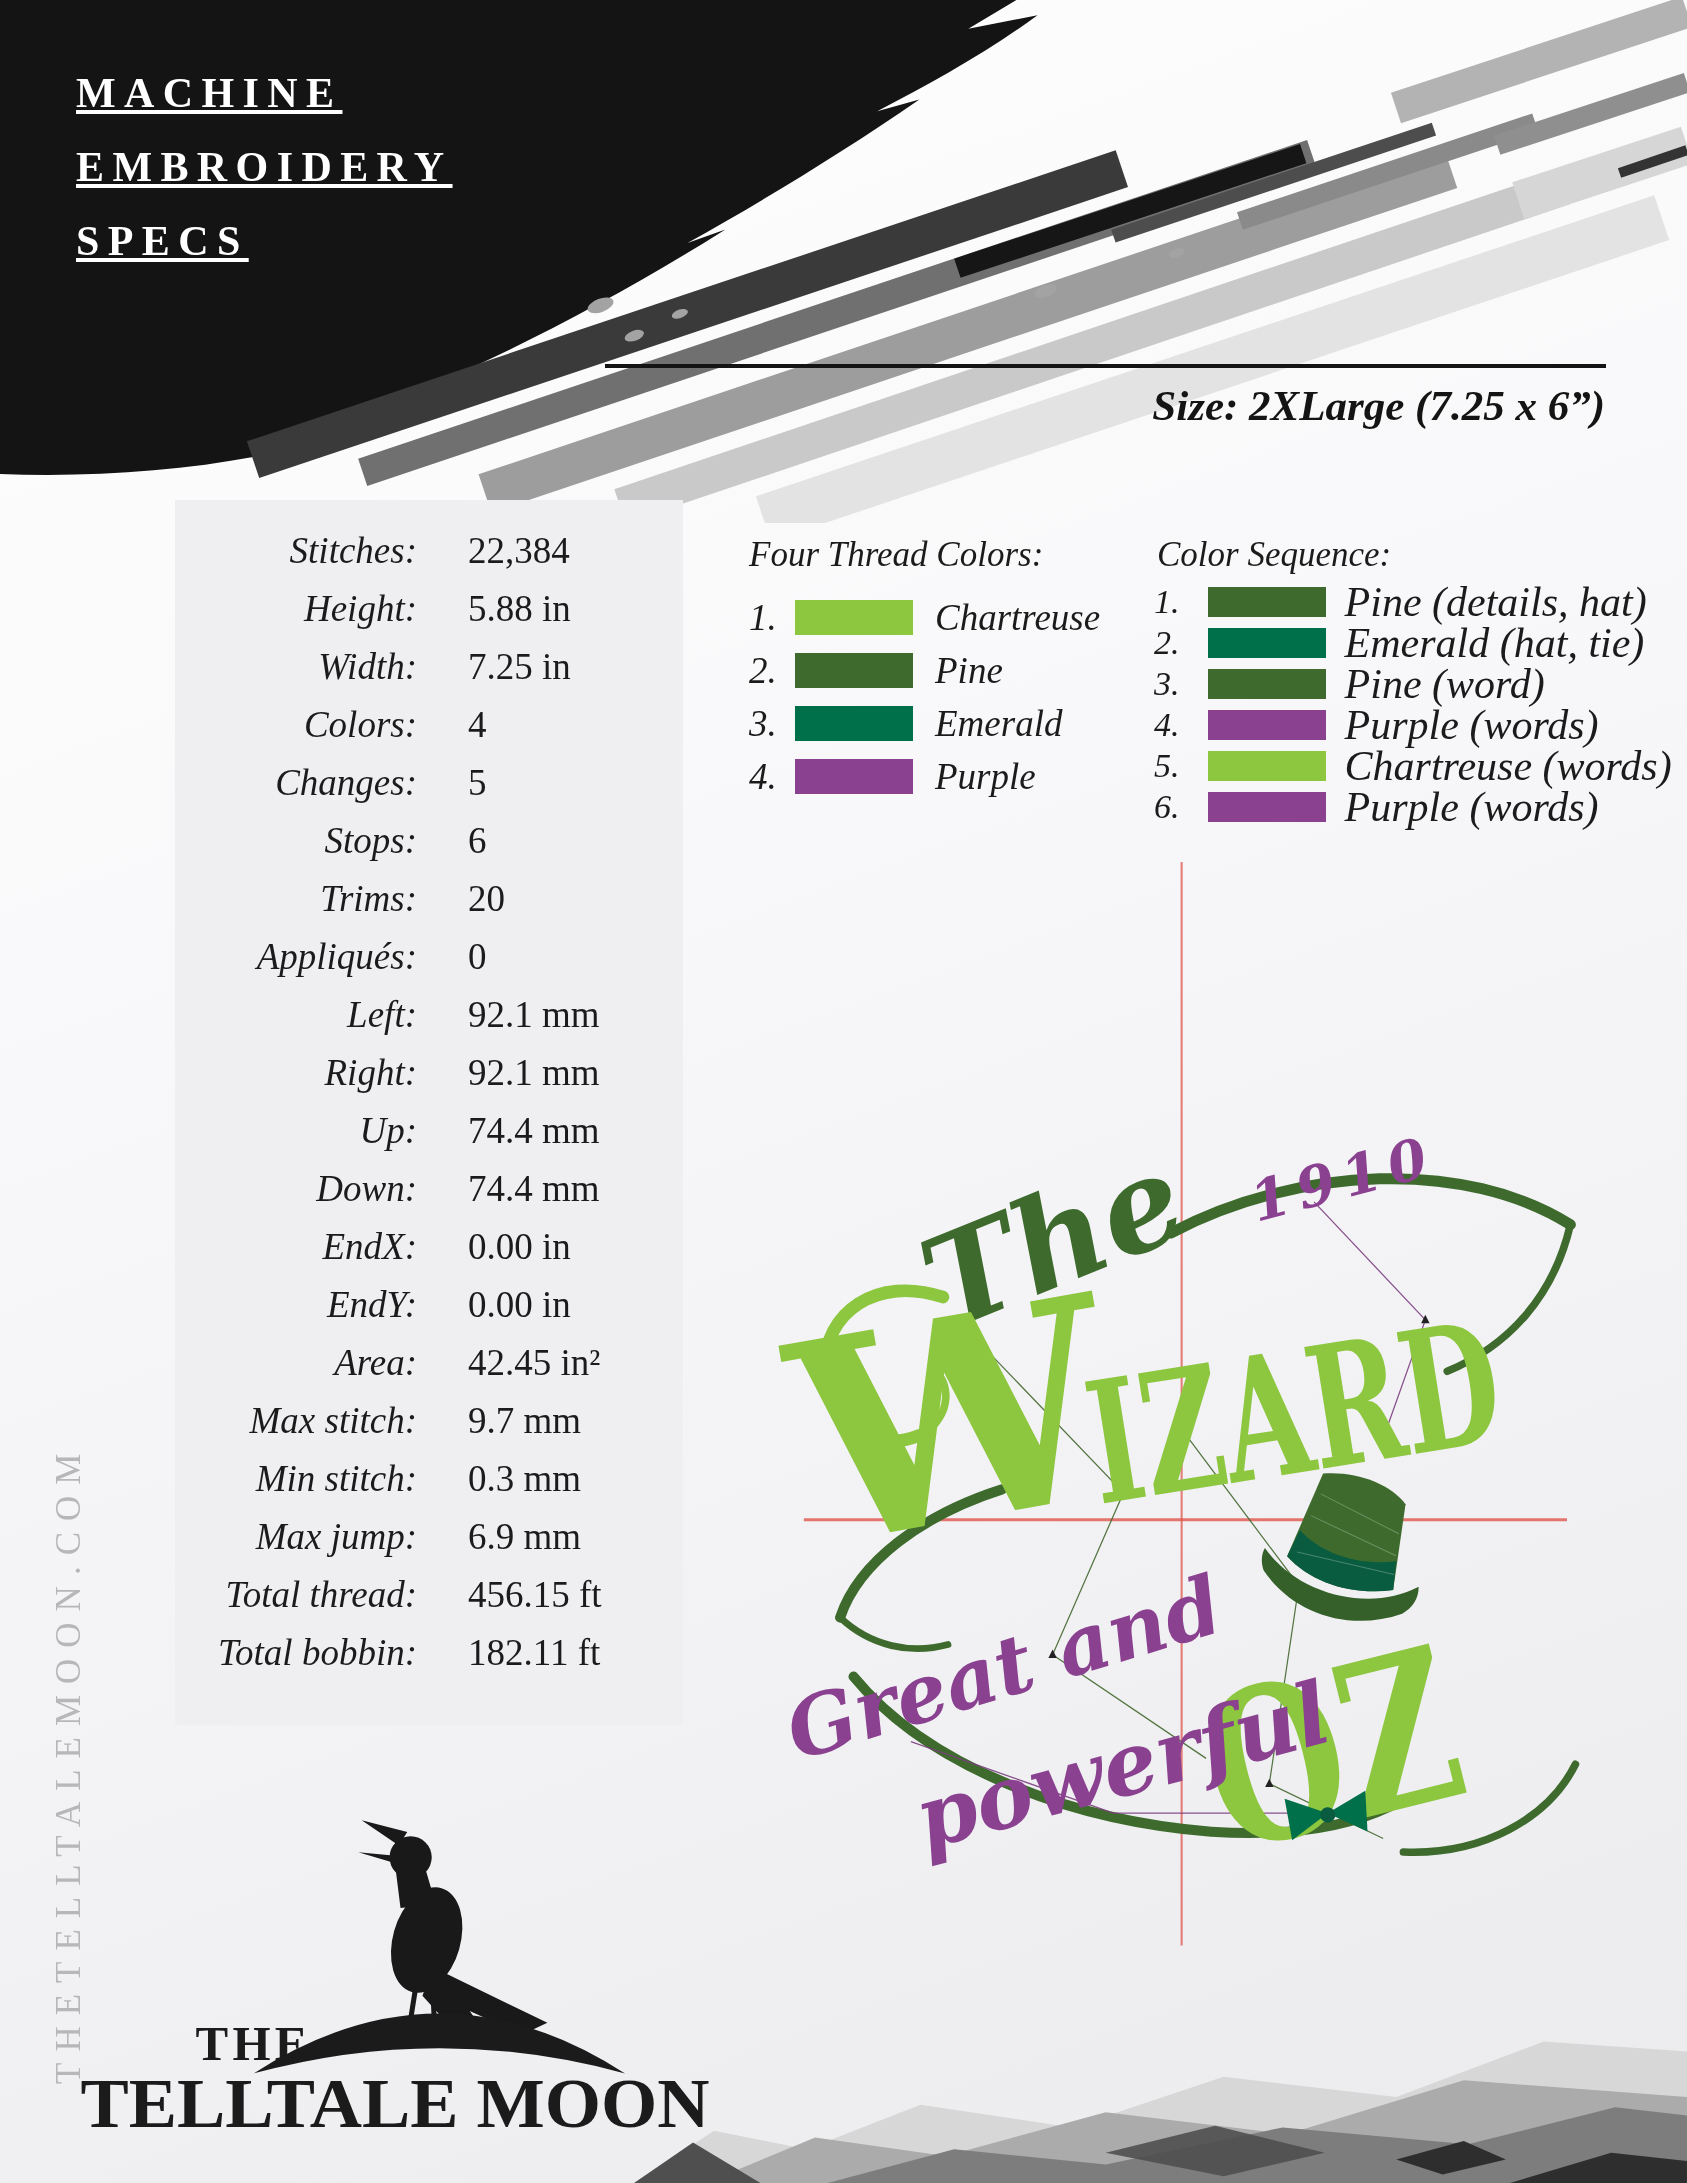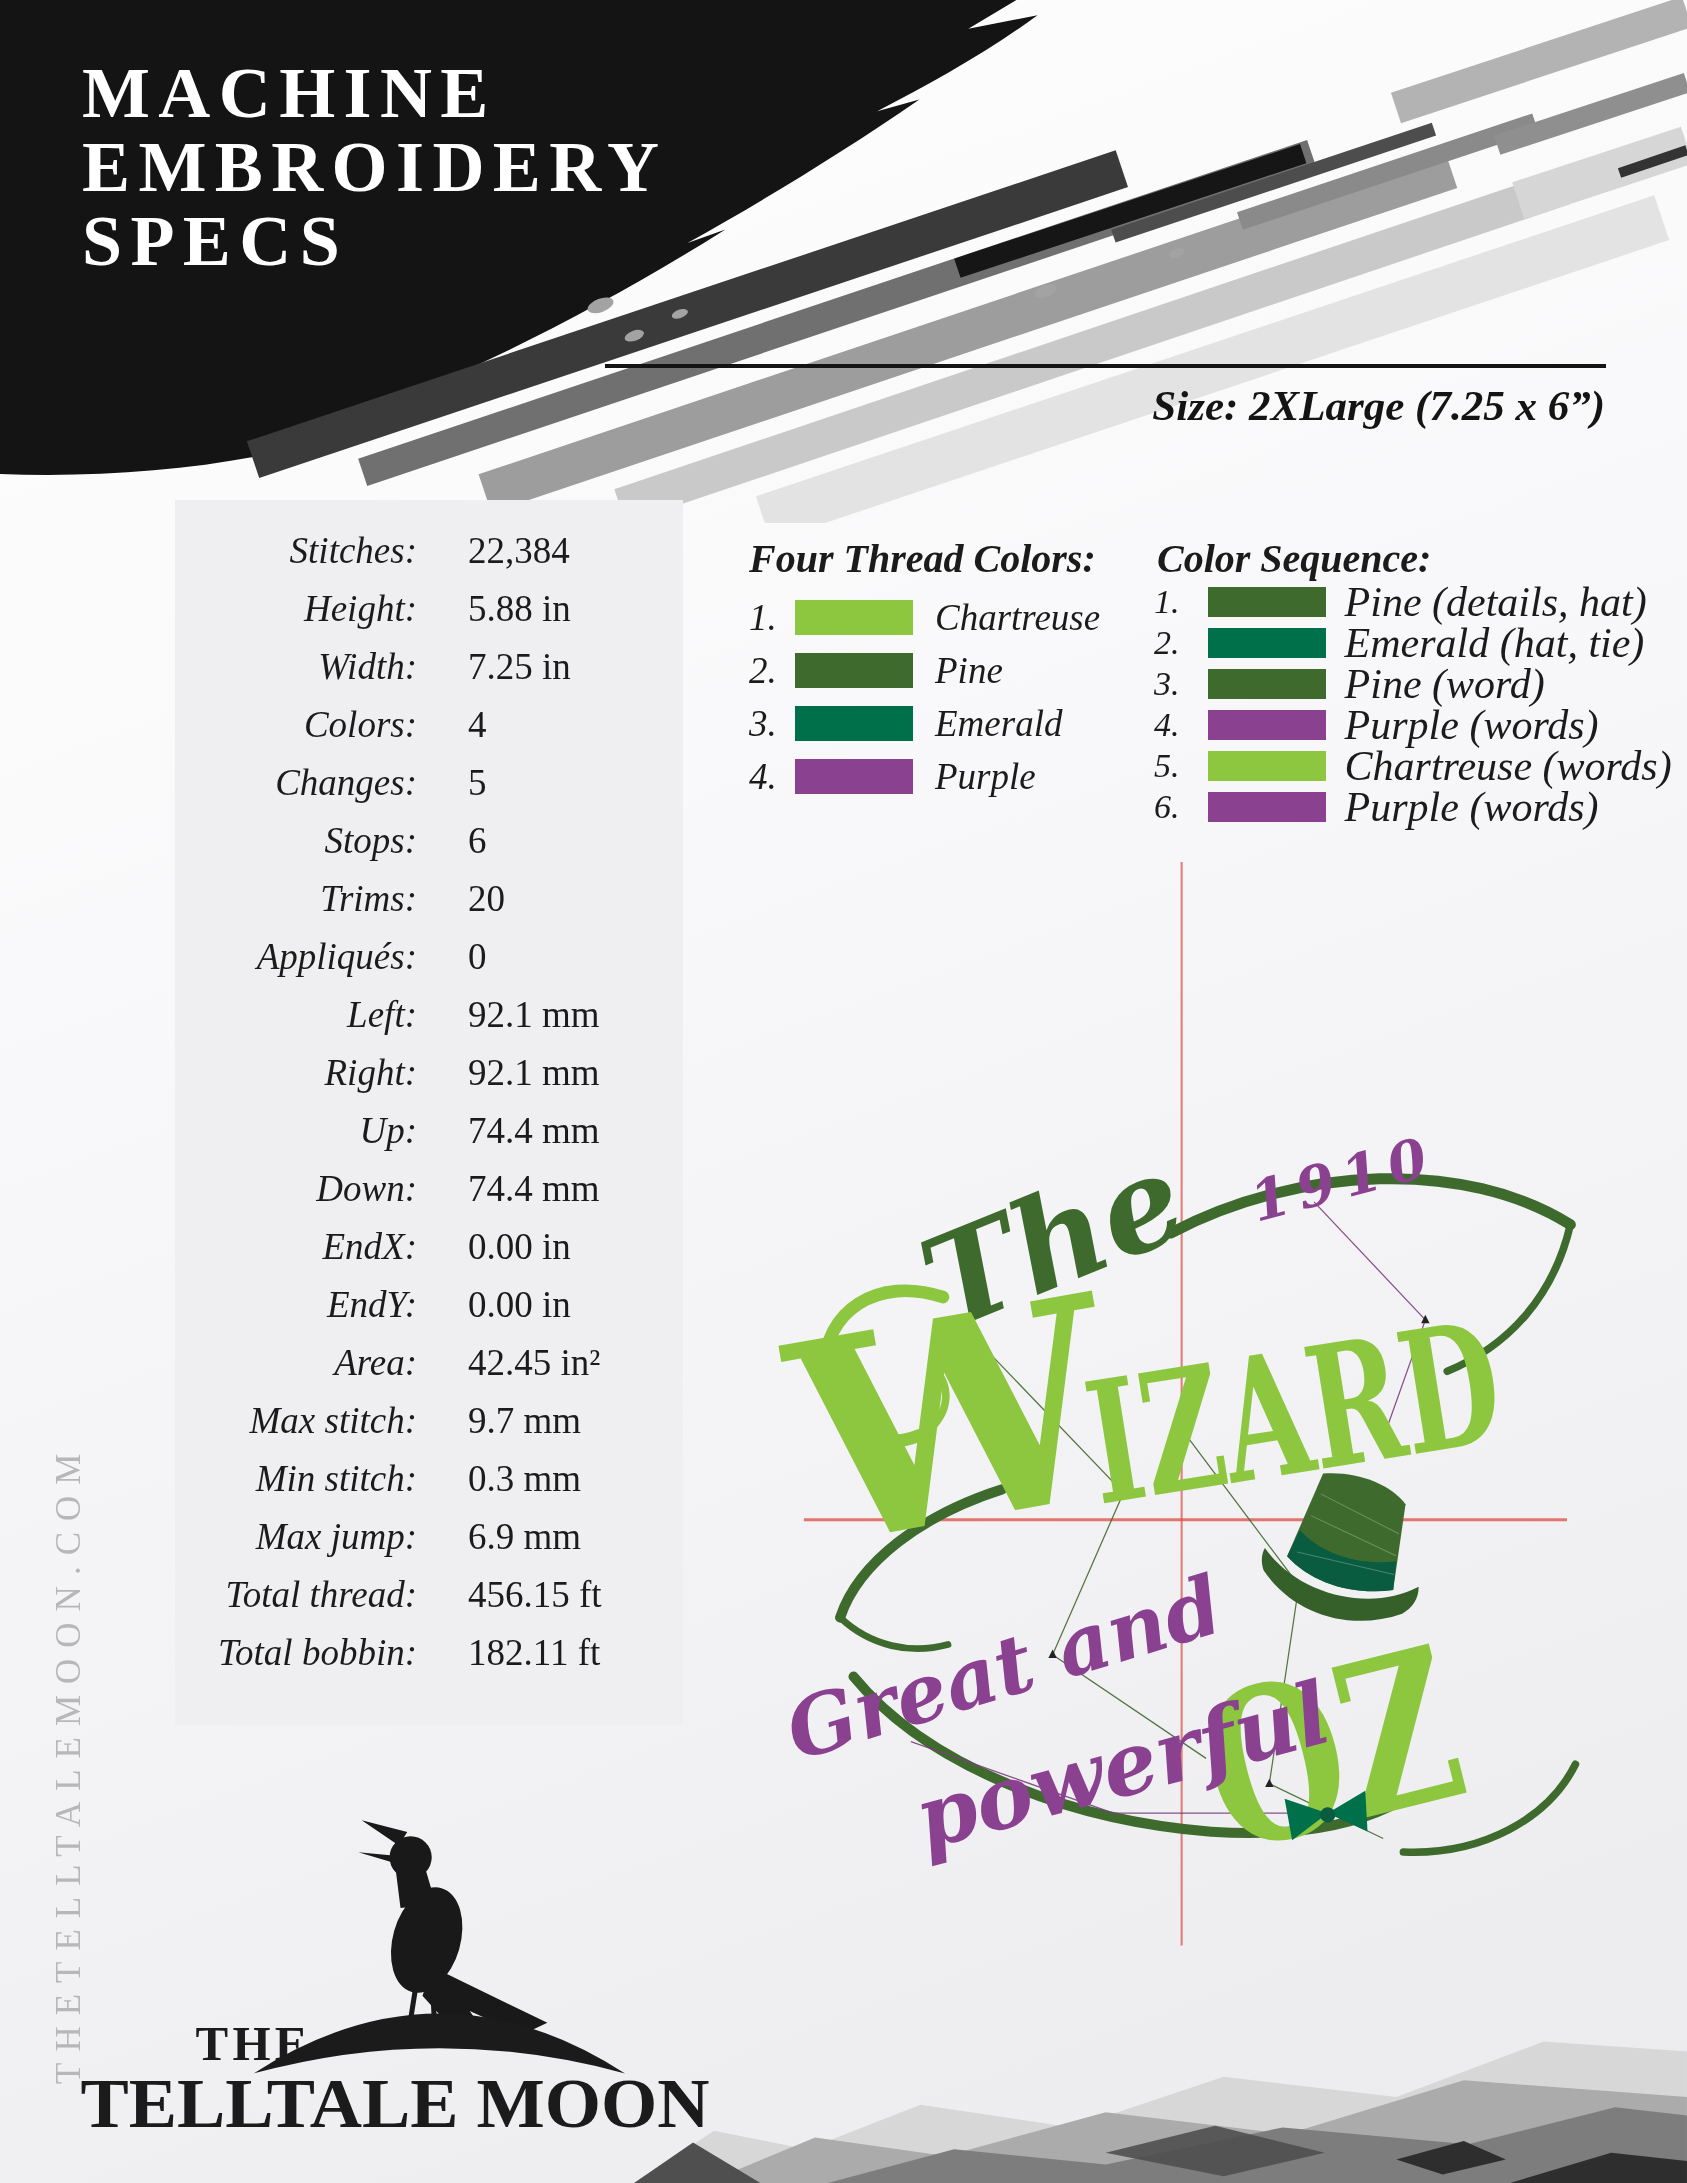--- a/index.html
+++ b/index.html
@@ -3,37 +3,37 @@
 <meta charset="utf-8">
 <style>
   html,body{margin:0;padding:0;}
   body{font-family:"Liberation Serif",serif;color:#1b1b1b;}
   .page{position:relative;width:1687px;height:2183px;overflow:hidden;
         background:linear-gradient(160deg,#ffffff 0%,#f7f7f9 45%,#ebebee 100%);}
   .abs{position:absolute;}
   svg{display:block;}
 
   
-  .header-title{left:82px;top:56px;line-height:74px;font-size:72px;font-weight:bold;
-    color:#ffffff;letter-spacing:8.4px;z-index:3;}
+  .header-title{left:76px;top:56px;line-height:74px;font-size:42px;font-weight:bold;
+    color:#ffffff;letter-spacing:8.4px;z-index:3;text-decoration:underline;}
   .doc-name{left:591px;top:297px;width:1014px;text-align:right;font-size:42px;
     font-weight:bold;font-style:italic;z-index:3;color:#141414;}
   .rule{left:605px;top:364px;width:1001px;height:4.2px;background:#141414;z-index:3;}
   .size-line{left:591px;top:381px;width:1014px;text-align:right;font-size:43px;
     font-weight:bold;font-style:italic;z-index:3;color:#141414;font-family:Liberation Serif, serif;}
 
   
   .stats-panel{left:175px;top:500px;width:508px;height:1225px;background:#efeff1;z-index:2;}
   .stats-rows{position:absolute;left:0;top:21px;right:0;}
   .srow{display:flex;align-items:center;height:58px;font-size:37px;}
   .slabel{width:242px;text-align:right;font-style:italic;}
   .svalue{margin-left:51px;}
 
   
-  .list-heading{font-size:40px;font-weight:bold;font-style:italic;z-index:2;}
+  .list-heading{font-size:35px;font-weight:normal;font-style:italic;z-index:2;}
   .tc-items{left:749px;top:591px;z-index:2;}
   .tc-item{display:flex;align-items:center;height:53px;}
   .tc-num{width:46px;font-style:italic;font-size:37px;}
   .tc-swatch{width:118px;height:35px;}
   .tc-label{margin-left:22px;font-style:italic;font-size:37px;}
   .cs-items{left:1154px;top:581px;z-index:2;}
   .cs-item{display:flex;align-items:center;height:41px;}
   .cs-num{width:54px;font-style:italic;font-size:34px;}
   .cs-swatch{width:118px;height:30px;}
   .cs-label{margin-left:18.6px;font-style:italic;font-size:42px;white-space:nowrap;}

